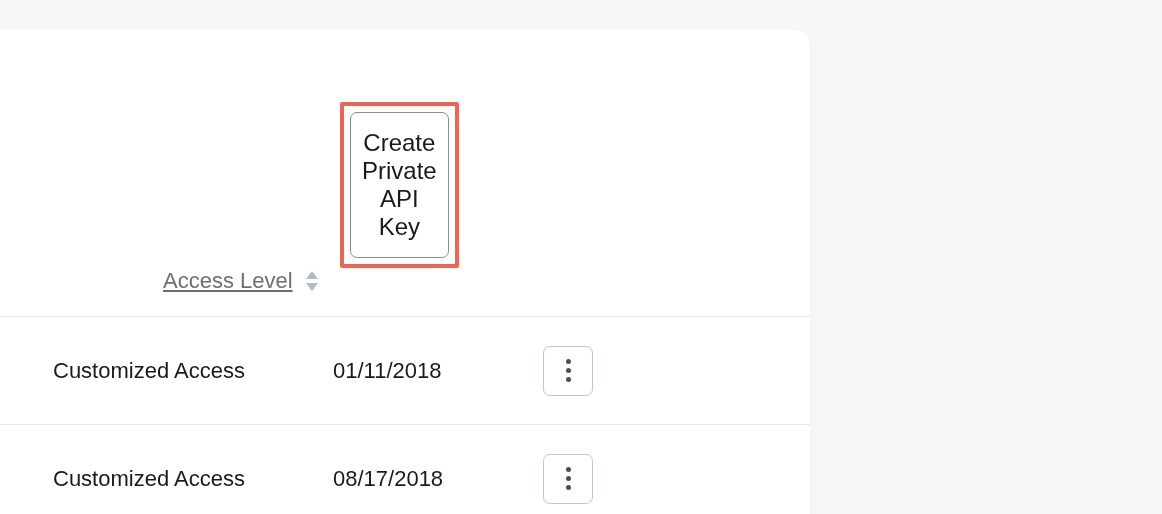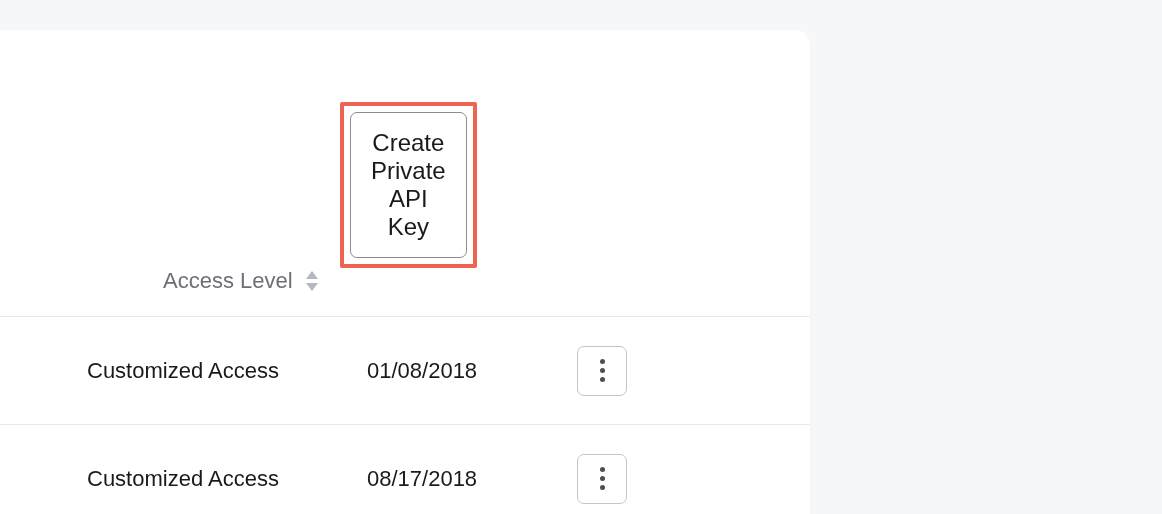--- a/index.html
+++ b/index.html
@@ -33,21 +33,21 @@
     .highlight-box {
       position: absolute;
       border: 4px solid #ee6352;
       border-radius: 2px;
       padding: 6px;
     }
     .create-button {
       background: #ffffff;
       border: 1px solid #8a8d92;
       border-radius: 7px;
-      padding: 16px 20px;
+      padding: 16px 11px;
       font-size: 24px;
       font-weight: 500;
       color: #1a1a1a;
       cursor: pointer;
       font-family: inherit;
     }
     .table-area {
       position: absolute;
       top: 238px;
       left: 0;
@@ -64,20 +64,21 @@
     .col-created {
       width: 210px;
     }
     .header-cell {
       display: flex;
       align-items: center;
       gap: 12px;
       color: #6c6f76;
       font-size: 22px;
       cursor: pointer;
+      text-decoration: underline;
     }
     .sort-icon {
       display: inline-flex;
       flex-direction: column;
       gap: 2px;
       color: #b4b8bf;
     }
     .sort-icon svg {
       display: block;
     }
@@ -86,21 +87,21 @@
       align-items: center;
       border-top: 1px solid #e7e9ec;
       height: 108px;
     }
     .cell {
       font-size: 22px;
       color: #1a1a1a;
     }
     .cell-access {
       width: 280px;
-      margin-left: 117px;
+      margin-left: 83px;
     }
     .cell-created {
       width: 210px;
     }
     .cell-actions {
       width: 80px;
     }
     .actions-button {
       width: 50px;
       height: 50px;
@@ -146,21 +147,21 @@
             </svg>
           <svg width="14" height="9" viewBox="0 0 14 9">
               <path d="M7 9 L13 1 L1 1 Z" fill="currentColor"></path>
             </svg>
         </span>
       </div>
     </div>
 
     <div class="table-row">
       <div class="cell cell-access">Customized Access</div>
-      <div class="cell cell-created">01/08/2018</div>
+      <div class="cell cell-created">01/11/2018</div>
       <div class="cell cell-actions">
         <div class="actions-button">
           <span class="dots">
             <span class="dot"></span>
               <span class="dot"></span>
               <span class="dot"></span>
           </span>
         </div>
       </div>
     </div>

